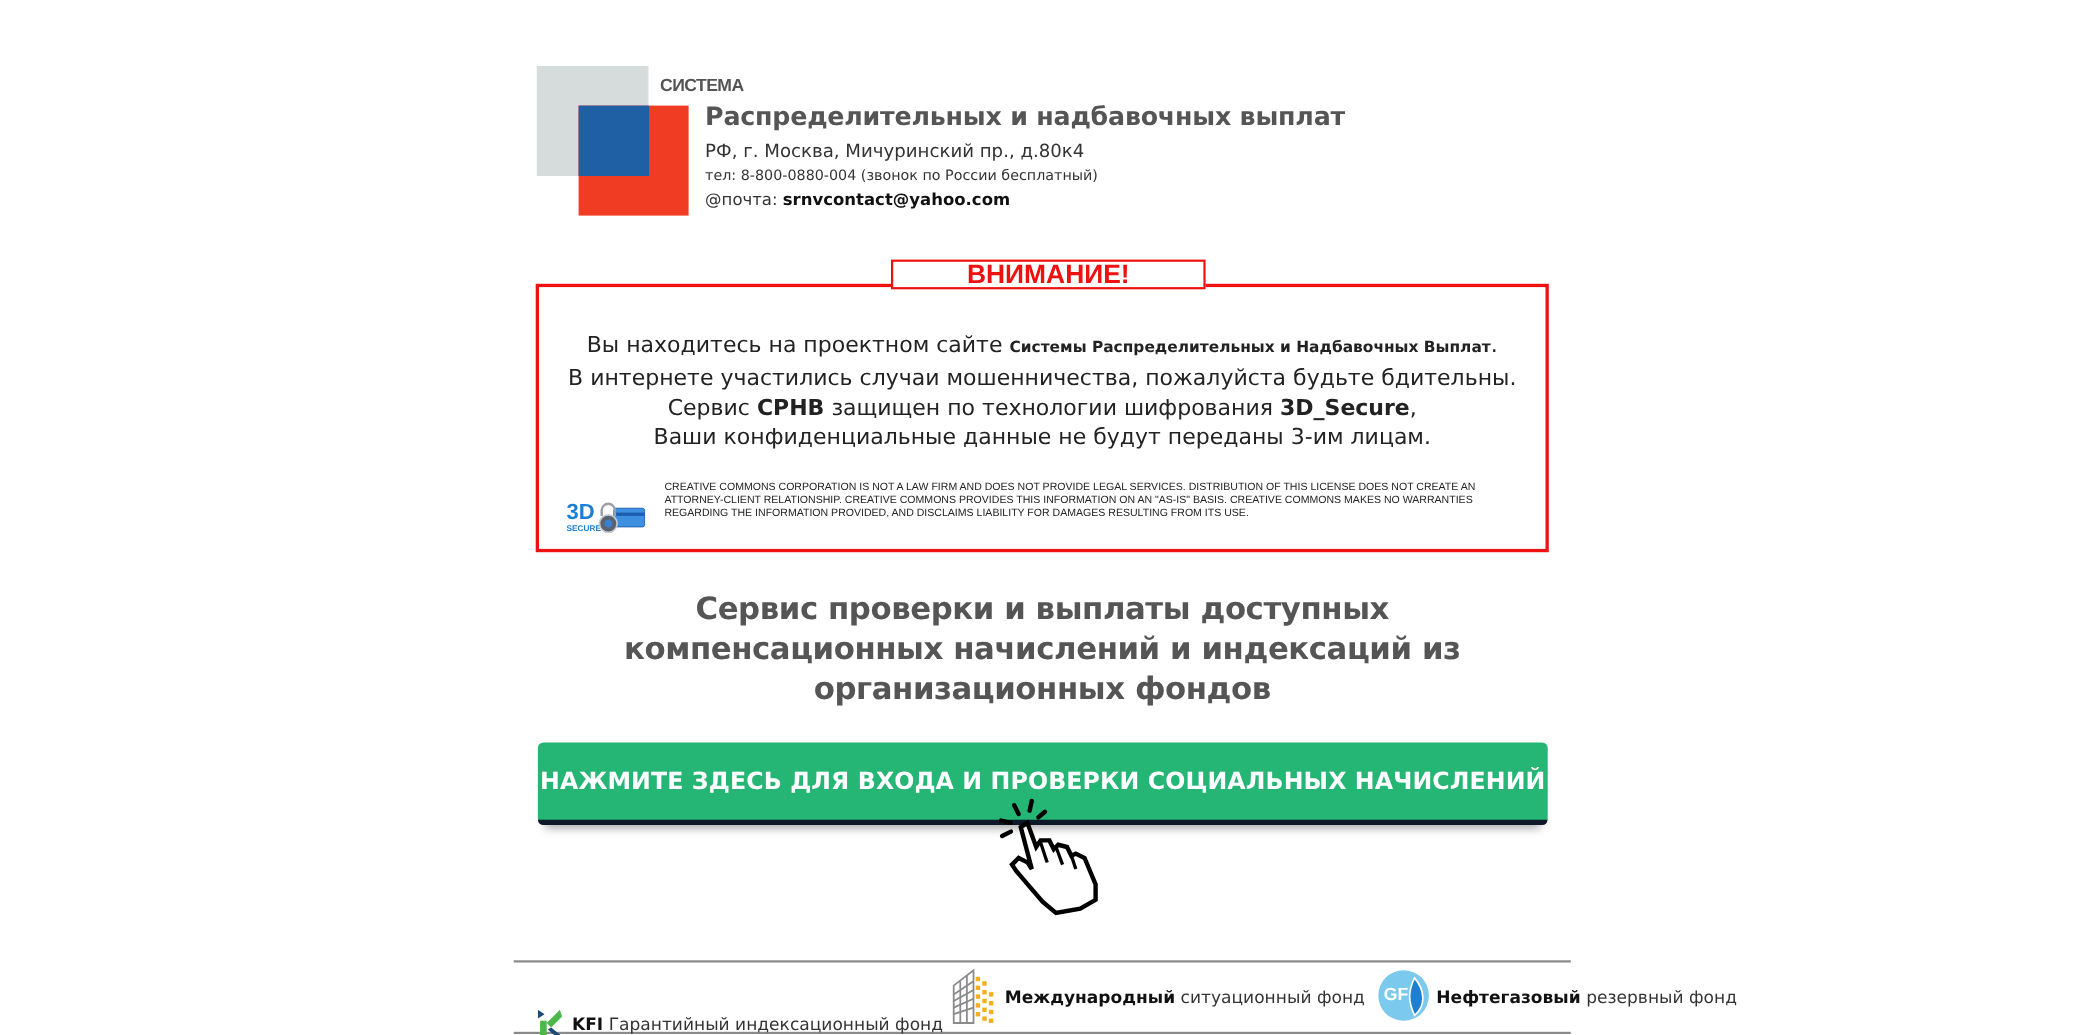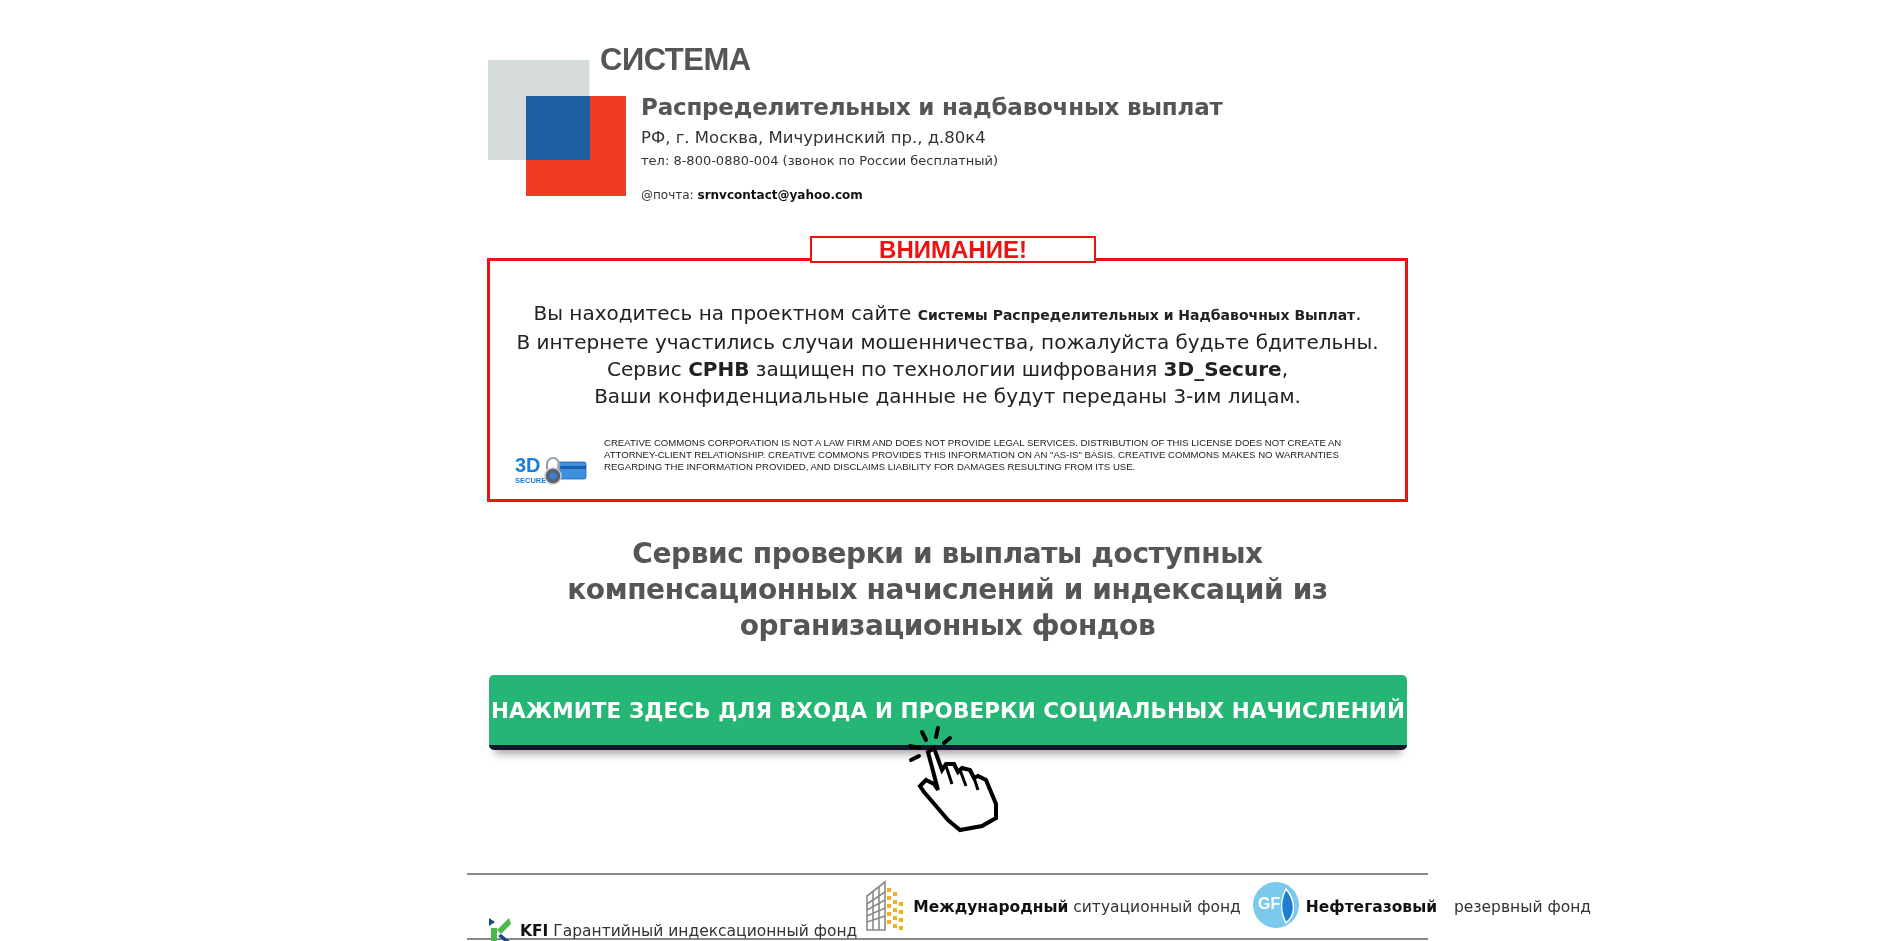--- a/index.html
+++ b/index.html
@@ -10,32 +10,32 @@
       color: #222;
     }
     .abs { position: absolute; }
 
     
     .logo-gray { left: 488px; top: 60px; width: 102px; height: 100px; background: #d6dcdc; border-right: 1px solid #eef0f0; }
     .logo-red  { left: 526px; top: 96px; width: 100px; height: 100px; background: #ef3c23; }
     .logo-blue { left: 526px; top: 96px; width: 64px; height: 64px; background: #1f5fa3; }
 
     .h-sys {
-      left: 600px; top: 42px;
+      left: 600px; top: 70px;
       font-family: "Liberation Sans", sans-serif; font-weight: bold;
-      font-size: 31px; color: #555; letter-spacing: -0.5px;
+      font-size: 16px; color: #555; letter-spacing: -0.5px;
     }
     .h-name {
       left: 641px; top: 94px;
       font-weight: bold; font-size: 23px; color: #555; letter-spacing: -0.2px;
       white-space: nowrap;
     }
     .h-addr { left: 641px; top: 128px; font-size: 16.5px; color: #333; white-space: nowrap; }
     .h-tel  { left: 641px; top: 153px; font-size: 13px; color: #333; white-space: nowrap; }
-    .h-mail { left: 641px; top: 188px; font-size: 12px; color: #333; white-space: nowrap; }
+    .h-mail { left: 641px; top: 172px; font-size: 15px; color: #333; white-space: nowrap; }
     .h-mail b { color: #111; font-weight: bold; }
 
     
     .warn-box {
       left: 487px; top: 258px; width: 921px; height: 244px;
       border: 3px solid #ee1111;
     }
     .warn-title {
       left: 810px; top: 236px; width: 286px; height: 27px;
       border: 2px solid #ee1111; background: #fff;
@@ -202,15 +202,15 @@
 
   <div class="fund" style="margin-left:11px;">
     <span class="fund-icon" style="margin-right:6px;">
       <svg width="48" height="48" viewBox="0 0 48 48">
         <circle cx="24" cy="24" r="23" fill="#7cc9ee"></circle>
         <text x="6" y="28" font-family="Liberation Sans, sans-serif" font-weight="bold" font-size="16" fill="#fff">GF</text>
         <path d="M34 8 C28 20 28 30 34 42 C44 34 44 20 34 8 Z" fill="#1e7fd0" stroke="#fff" stroke-width="1.5"></path>
       </svg>
     </span>
     <b>Нефтегазовый</b>
-      <span style="white-space:pre;padding-left:12px;"> резервный фонд</span>
+      <span style="white-space:pre;"> резервный фонд</span>
   </div>
 </div>
 
 </body></html>

